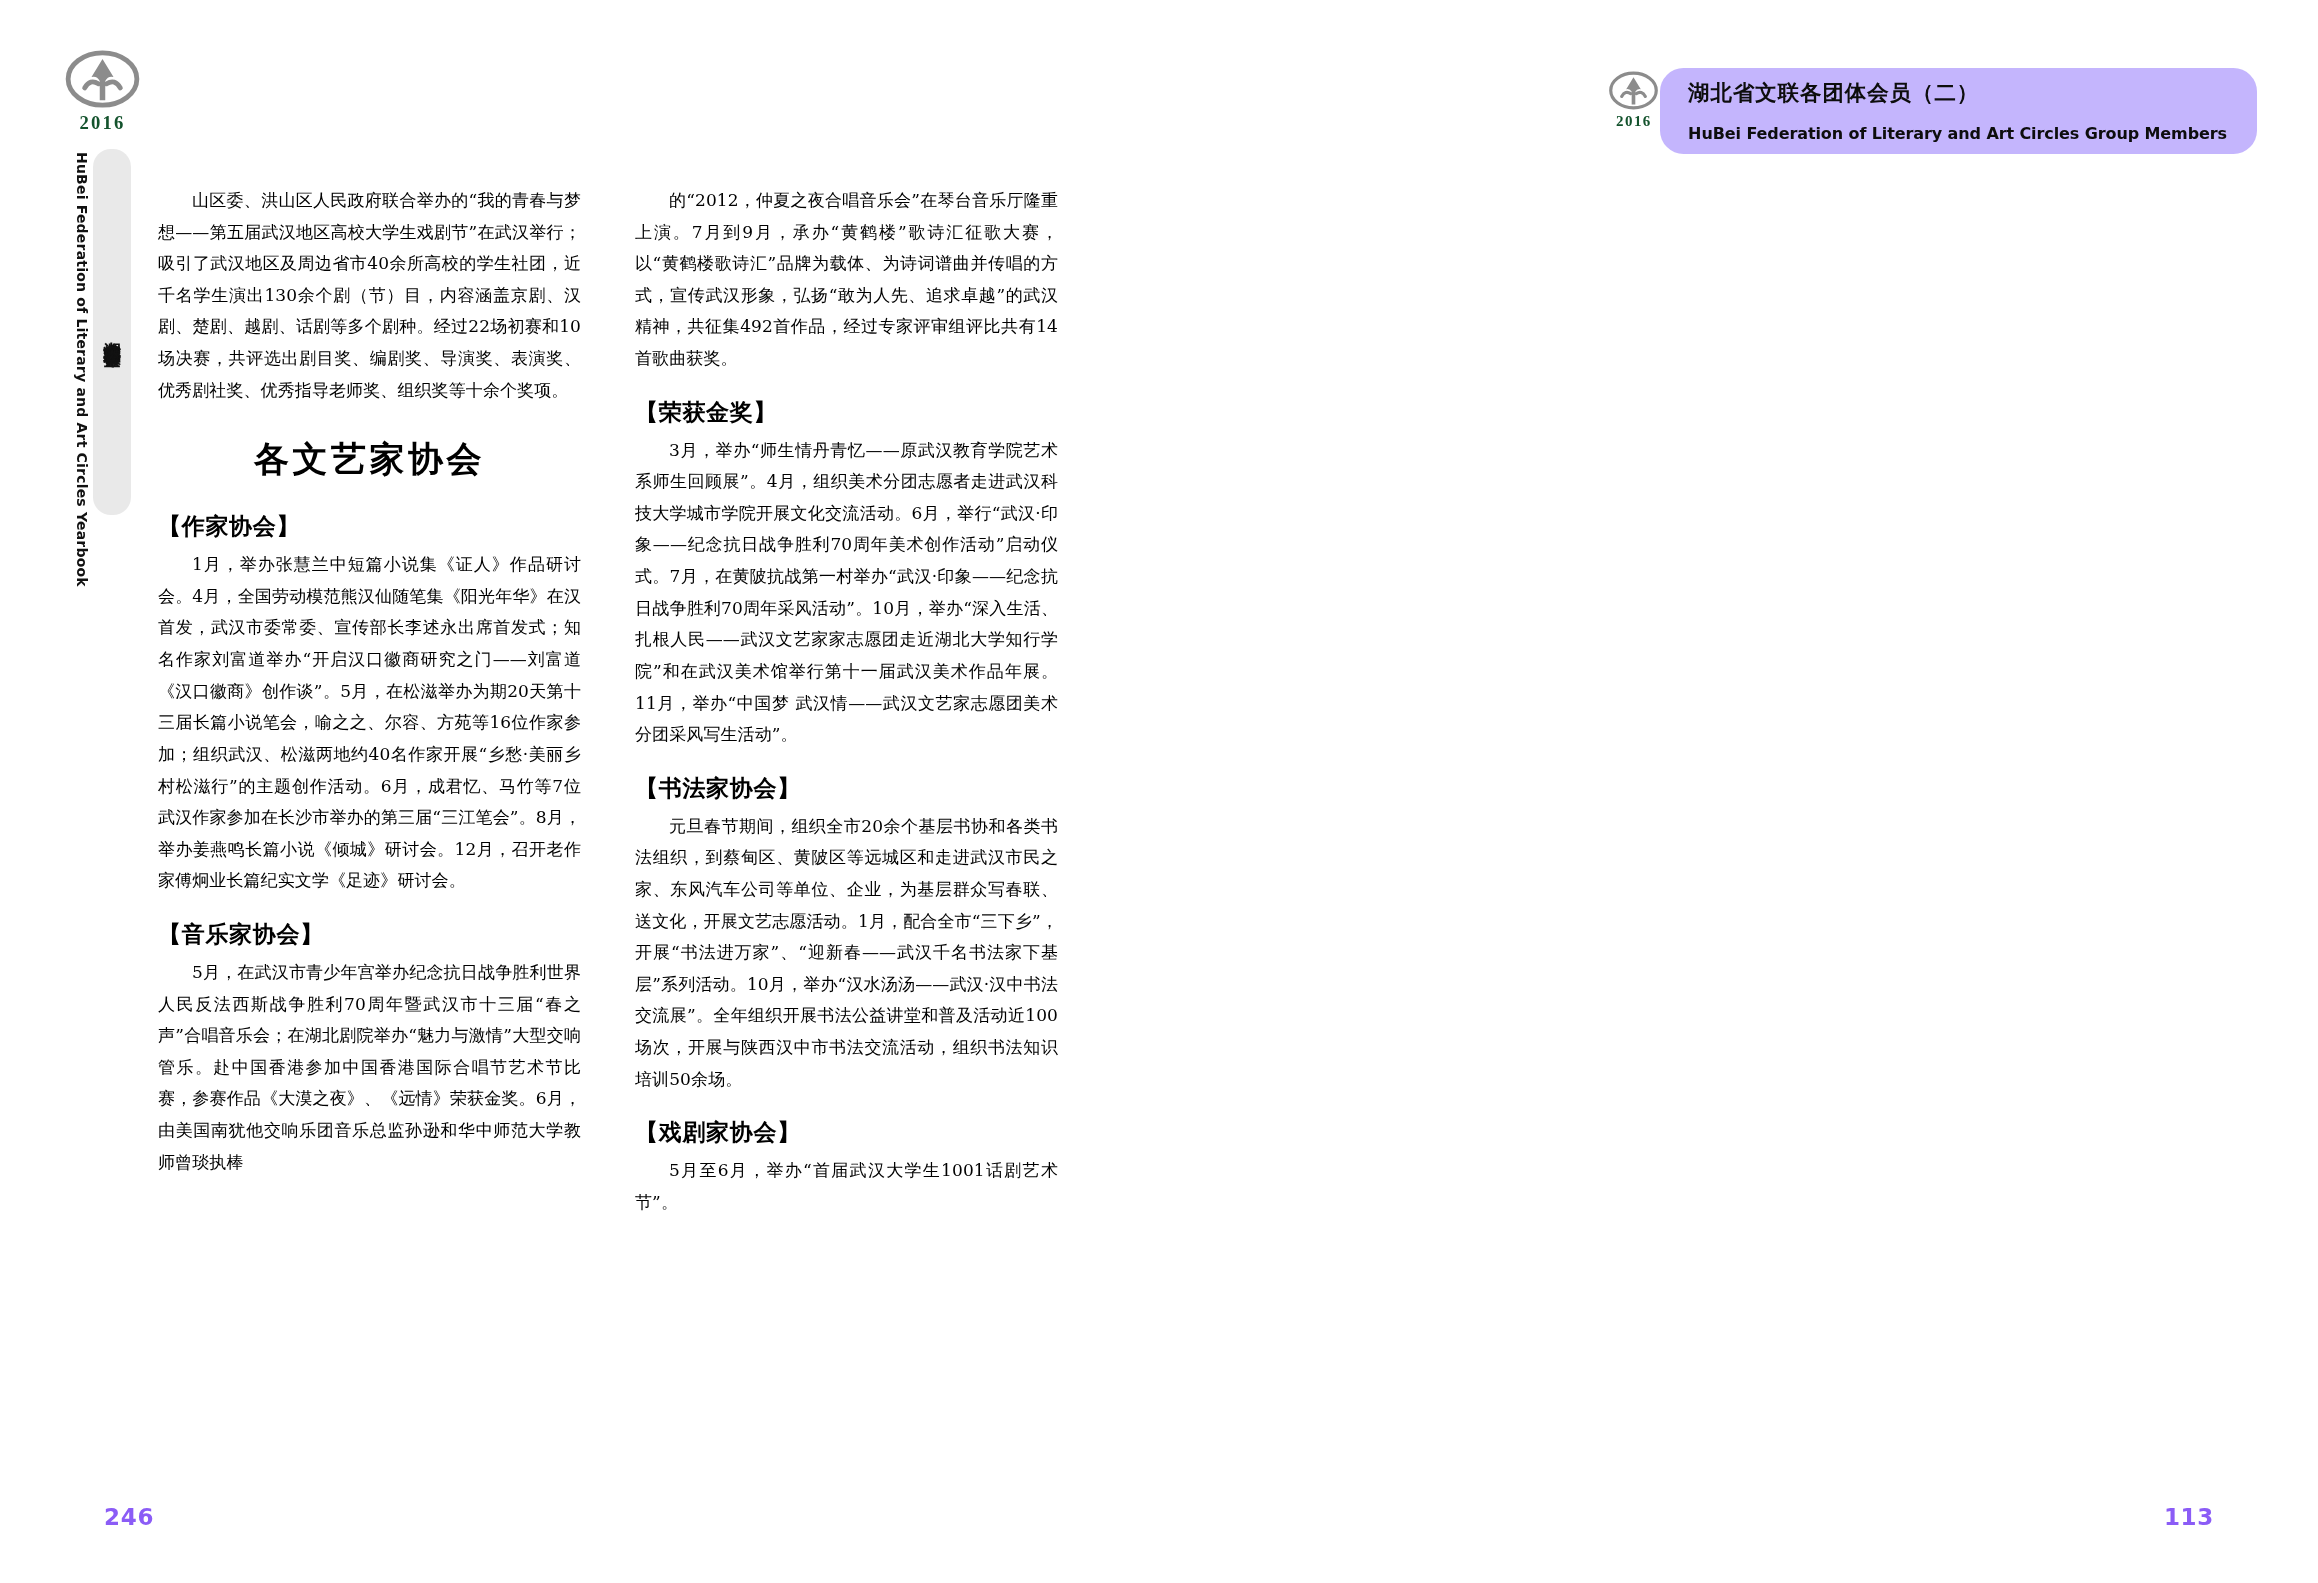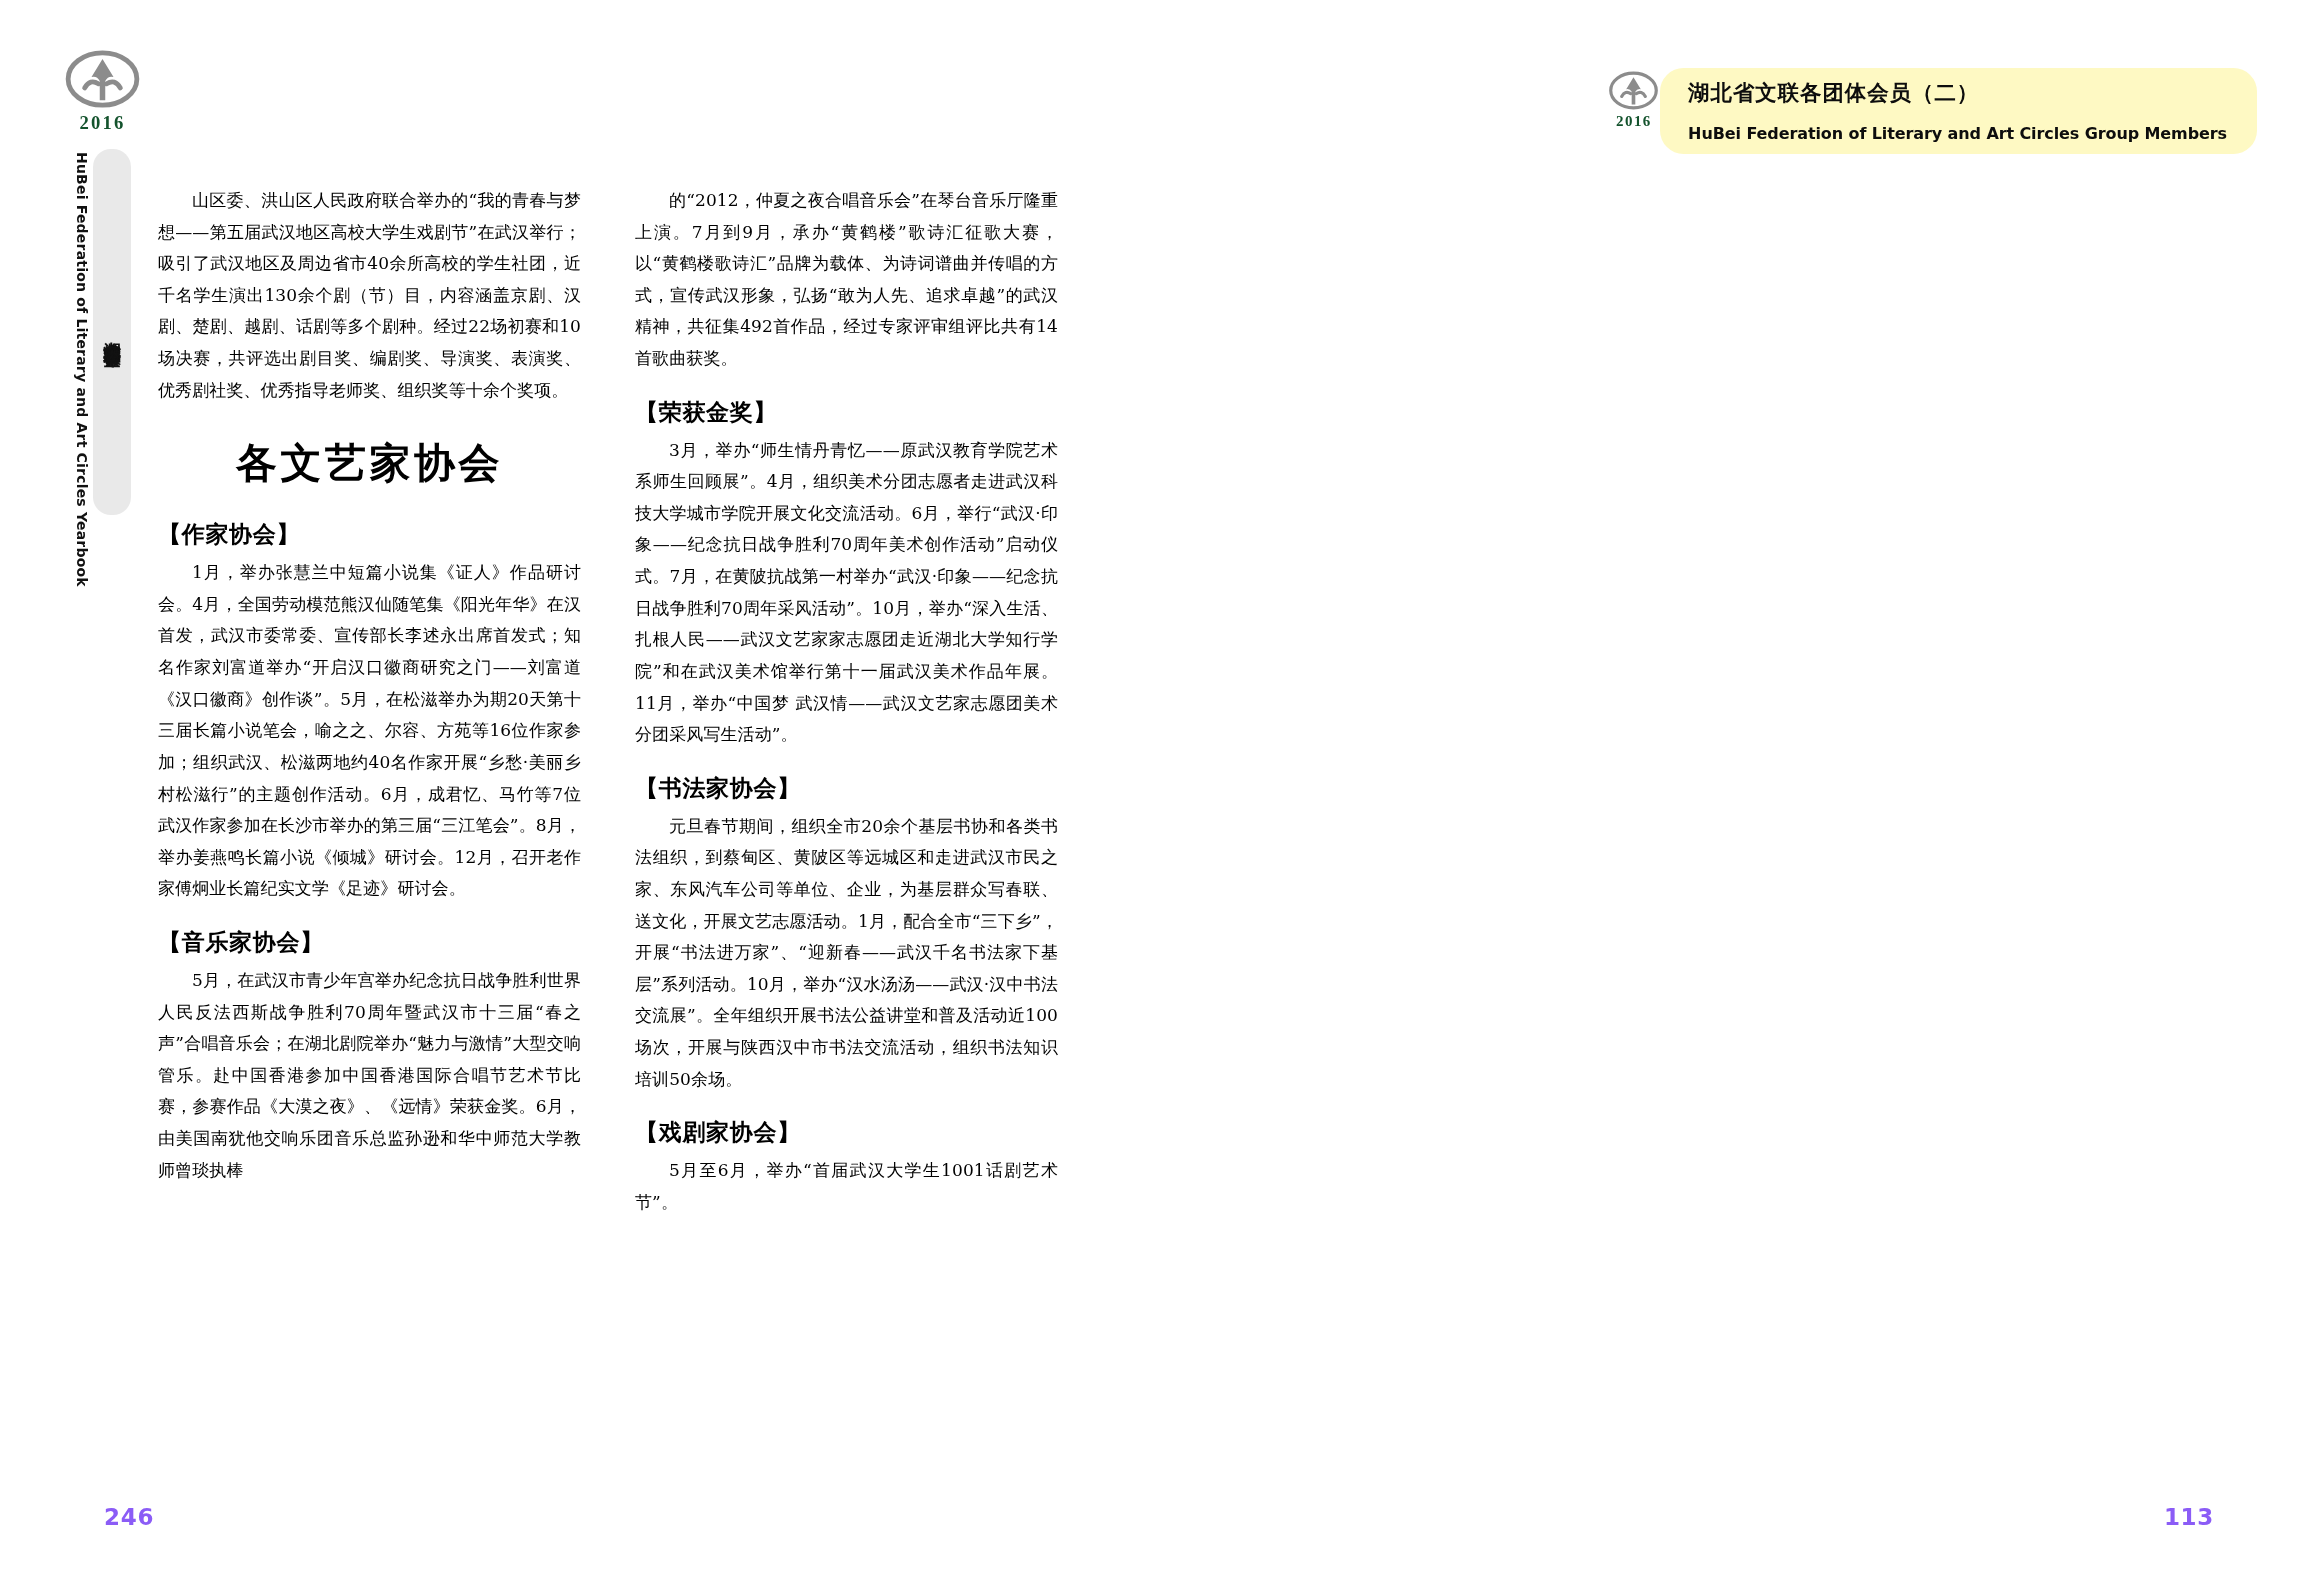--- a/index.html
+++ b/index.html
@@ -96,21 +96,21 @@
     gap: 0px;
   }
   .right-head .logo-col {
     width: 69px;
     text-align: center;
     padding-top: 12.4px;
   }
   .right-head .logo-mark { width: 51px; height: 43px; }
   .right-head .logo-year { font-size: 15px; letter-spacing: 1.4px; margin-top: 0.7px; }
   .head-banner {
-    background: #fef9c3;
+    background: #c4b5fd;
     border-radius: 23.5px;
     padding: 11.7px 30px 11px 28px;
     margin-left: -8.3px;
     margin-top: 11px;
   }
   .head-cn {
     font-family: "DejaVu Sans", "Liberation Sans", sans-serif;
     font-weight: bold;
     font-size: 21.4px;
     color: #0d0d0d;
@@ -148,21 +148,21 @@
     text-justify: inter-ideograph;
     text-indent: 2em;
     color: #000;
     font-family: "DejaVu Serif", "Liberation Serif", serif;
     letter-spacing: 0.1px;
   }
 
   h2.part-title {
     font-family: "DejaVu Sans", "Liberation Sans", sans-serif;
     font-weight: bold;
-    font-size: 41px;
+    font-size: 35px;
     text-align: center;
     letter-spacing: 3.5px;
     margin: 30px 0 28px 0;
     color: #000;
   }
   h3.assoc {
     font-family: "DejaVu Sans", "Liberation Sans", sans-serif;
     font-weight: bold;
     font-size: 23px;
     letter-spacing: 0.7px;

